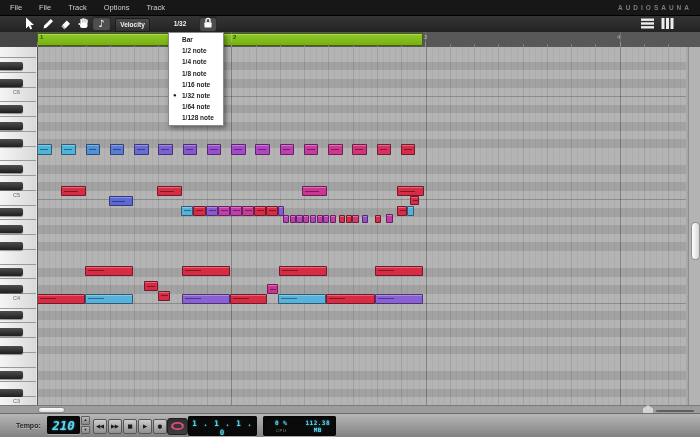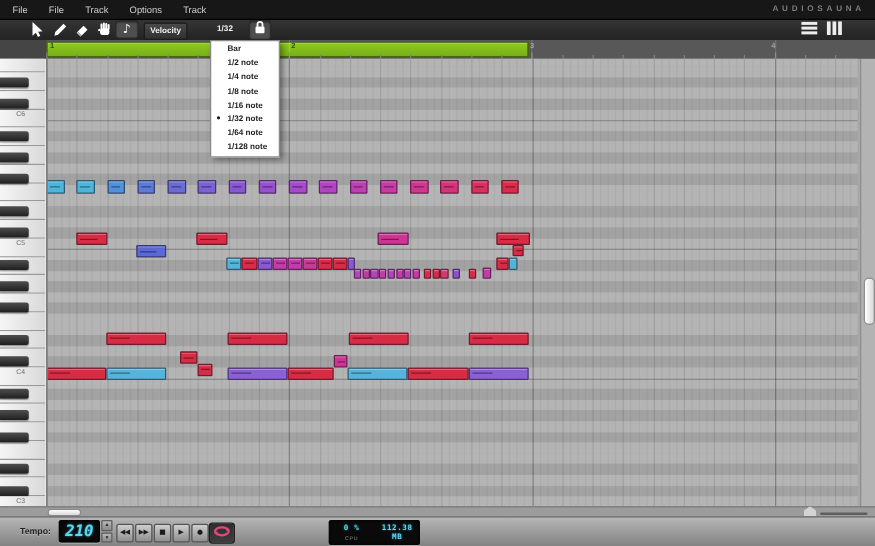--- a/index.html
+++ b/index.html
@@ -621,20 +621,24 @@
       </div>
     <div class="loop-btn">
       <span>
         <svg width="15" height="10" viewBox="0 0 15 10">
           <ellipse cx="7.5" cy="5" rx="5.5" ry="3.2" stroke="#e0497c" stroke-width="1.8" fill="none"></ellipse>
           <path d="M1 6.5 L4 5 L4 8 Z" fill="#e0497c"></path>
           <path d="M14 3.5 L11 2 L11 5 Z" fill="#e0497c"></path>
         </svg>
       </span>
     </div>
+    <div class="lcd pos-lcd">
+      <div class="lcd-digits">1 . 1 . 1 . 0</div>
+
+    </div>
     <div class="lcd cpu-lcd">
       <div class="cpu-cell">
         <div class="lcd-digits" style="font-size:6px;letter-spacing:0.5px;">0 %</div>
         <div class="lcd-sub">CPU</div>
       </div>
       <div class="cpu-cell">
         <div class="lcd-digits" style="font-size:6px;letter-spacing:0.5px;">112.38 MB</div>
         <div class="lcd-sub">RAM</div>
       </div>
     </div>

